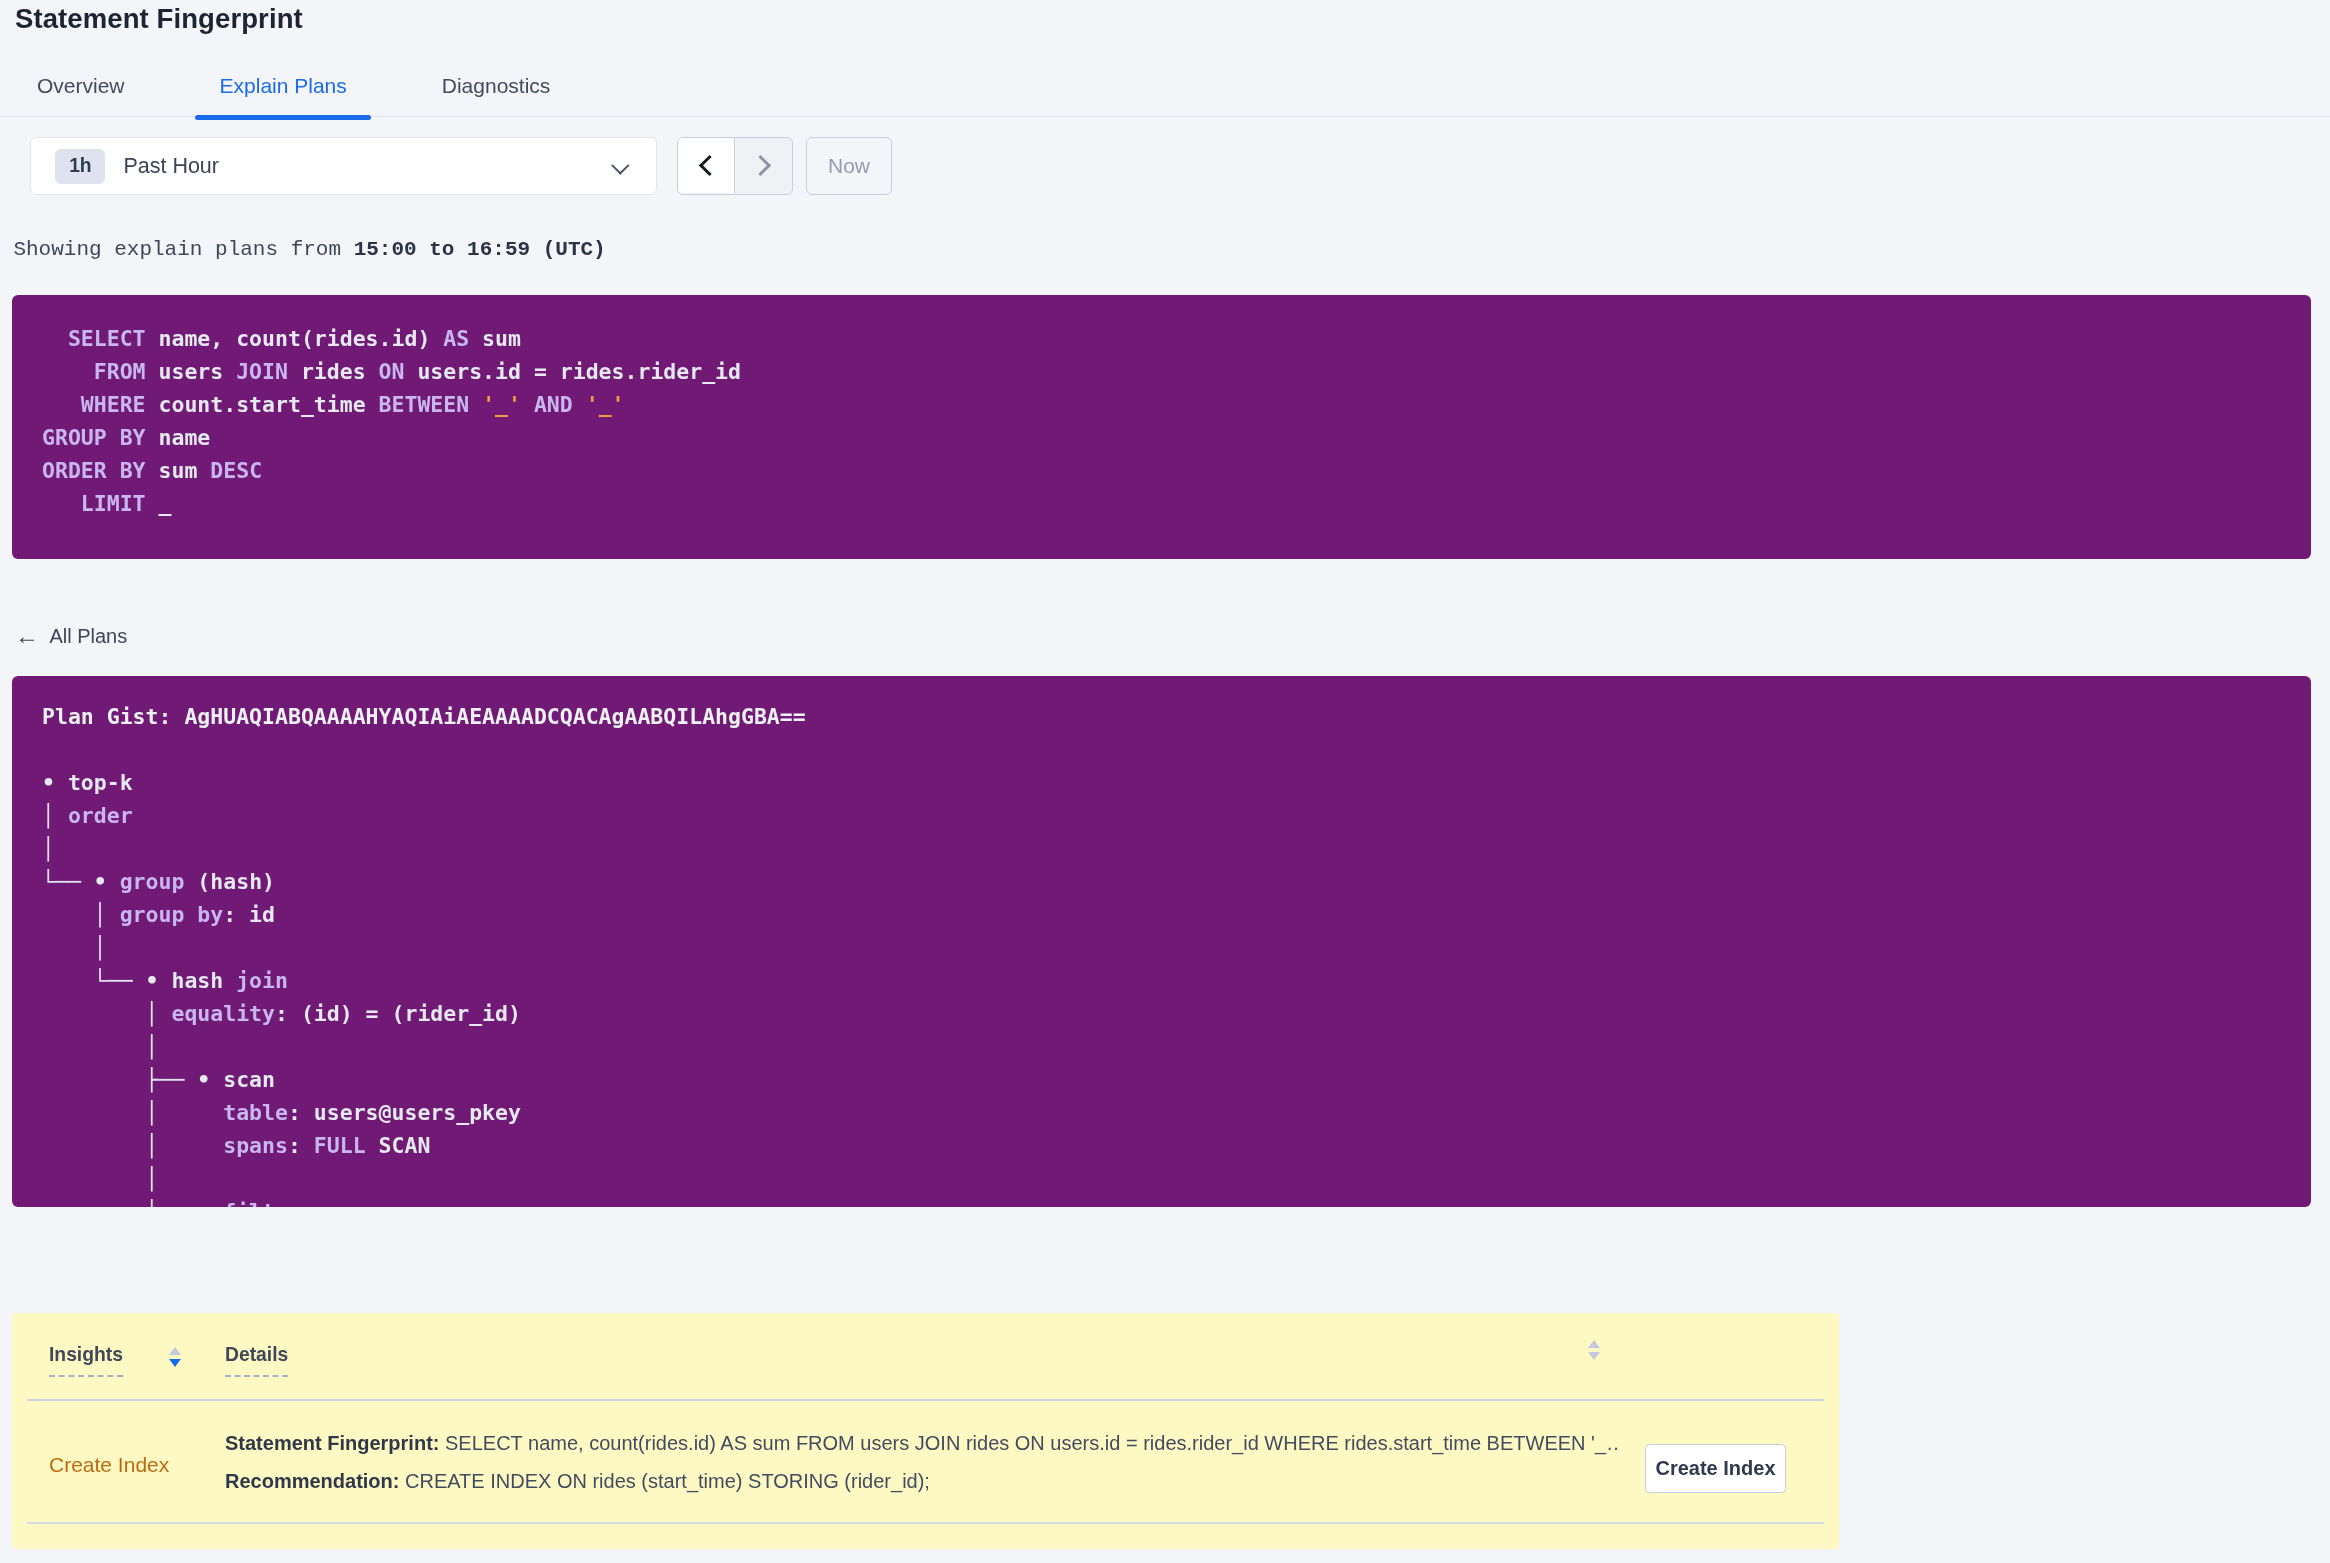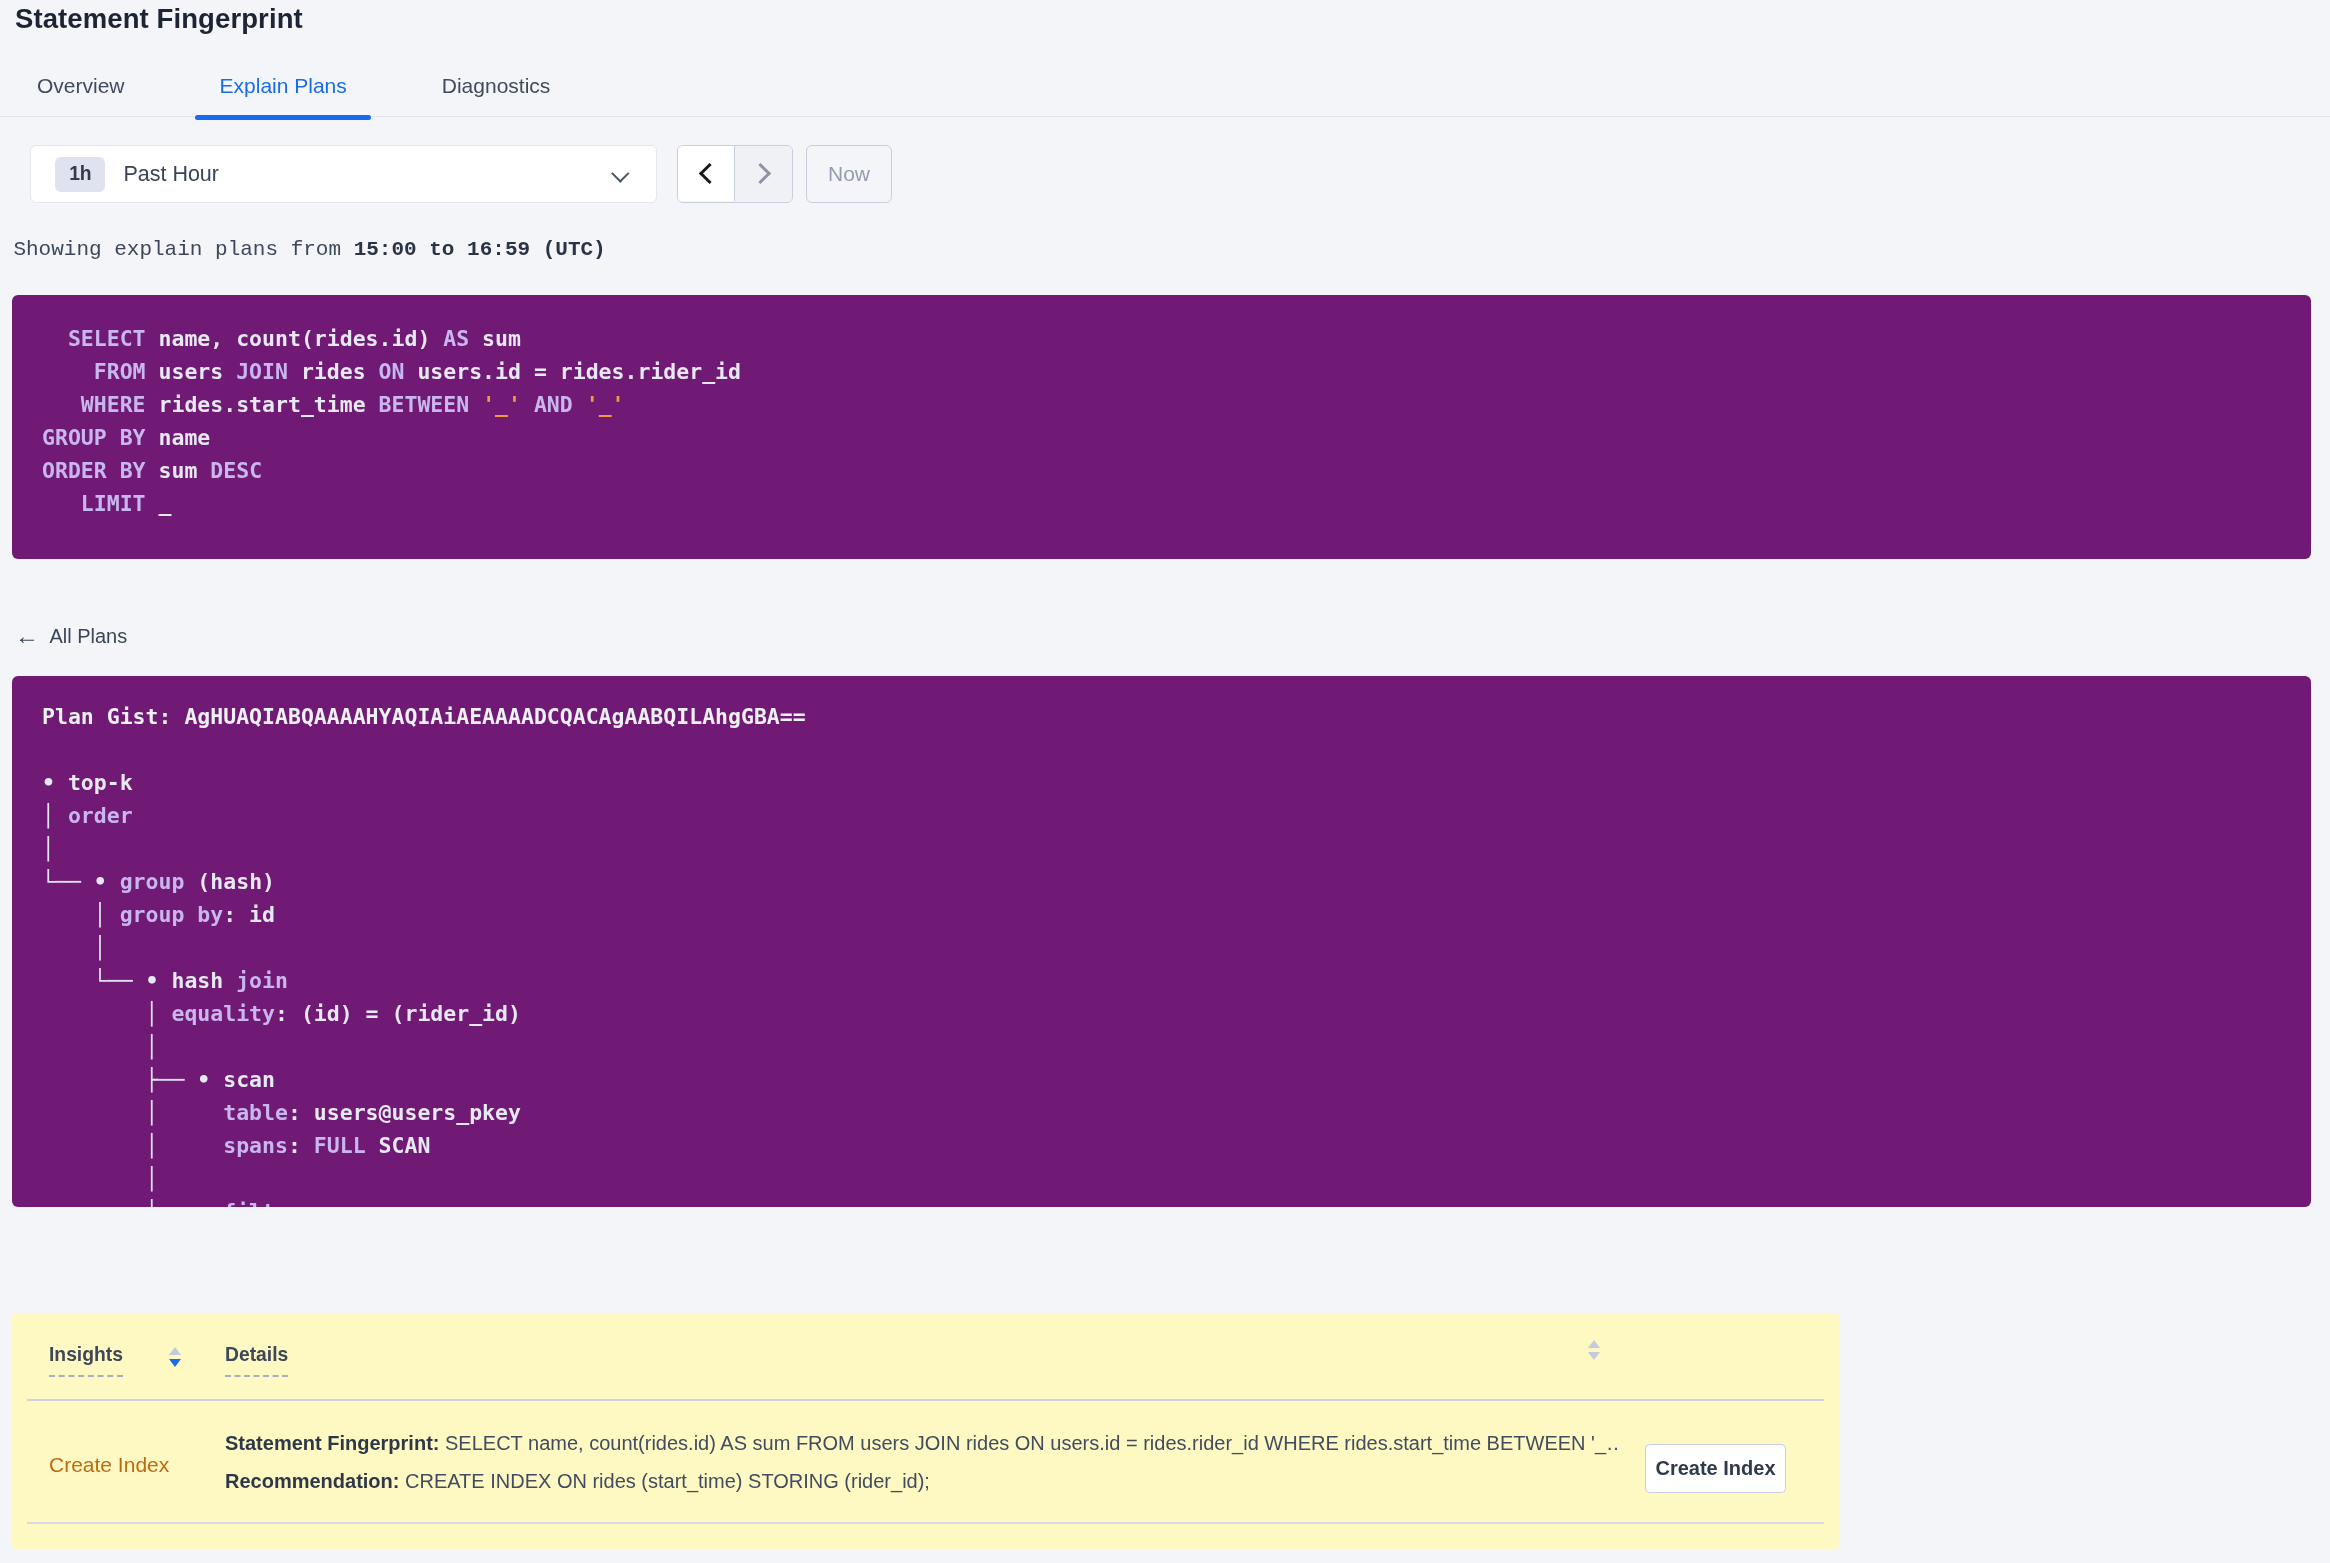--- a/index.html
+++ b/index.html
@@ -20,21 +20,21 @@
   .tab {
     position:relative; font-size:21px; color:#414b5e; padding-top:6px; cursor:pointer;
     white-space:nowrap;
   }
   .tab.active { color:#1a6beb; }
   .tab.active::after {
     content:""; position:absolute; left:-24.5px; right:-24.5px; bottom:-3.7px;
     height:5.2px; border-radius:3px; background:#1a6beb;
   }
   
-  .controls { position:absolute; left:13.4px; top:145px; display:flex; align-items:flex-start;padding-left:17px; }
+  .controls { position:absolute; left:13.4px; top:137px; display:flex; align-items:flex-start;padding-left:17px; }
   .range-select {
     position:relative; width:627px; height:58px; background:#ffffff;
     border:1.5px solid #e3e6ee; border-radius:6px; display:flex; align-items:center;
     cursor:pointer;
   }
   .range-badge {
     margin-left:24px; width:50px; height:35px; background:#dfe3ef; border-radius:6px;
     display:flex; align-items:center; justify-content:center;
     font-size:19.3px; font-weight:700; color:#323c4f;
   }
@@ -139,21 +139,21 @@
       </div>
     </div>
     <button class="now-btn">Now</button>
   </div>
 
   <div class="summary"><span>Showing explain plans from </span><b>15:00 to 16:59 (UTC)</b></div>
 
   <div class="codeblock sql-block">
       <div class="code-line"><span class="tk-kw">  SELECT</span><span class="tk-id"> name, count(rides.id) </span><span class="tk-kw">AS</span><span class="tk-id"> sum</span></div>
       <div class="code-line"><span class="tk-kw">    FROM</span><span class="tk-id"> users </span><span class="tk-kw">JOIN</span><span class="tk-id"> rides </span><span class="tk-kw">ON</span><span class="tk-id"> users.id = rides.rider_id</span></div>
-      <div class="code-line"><span class="tk-kw">   WHERE</span><span class="tk-id"> rides.start_time </span><span class="tk-kw">BETWEEN</span><span class="tk-id"> </span><span class="tk-lit">'_'</span><span class="tk-id"> </span><span class="tk-kw">AND</span><span class="tk-id"> </span><span class="tk-lit">'_'</span></div>
+      <div class="code-line"><span class="tk-kw">   WHERE</span><span class="tk-id"> count.start_time </span><span class="tk-kw">BETWEEN</span><span class="tk-id"> </span><span class="tk-lit">'_'</span><span class="tk-id"> </span><span class="tk-kw">AND</span><span class="tk-id"> </span><span class="tk-lit">'_'</span></div>
       <div class="code-line"><span class="tk-kw">GROUP BY</span><span class="tk-id"> name</span></div>
       <div class="code-line"><span class="tk-kw">ORDER BY</span><span class="tk-id"> sum </span><span class="tk-kw">DESC</span></div>
       <div class="code-line"><span class="tk-kw">   LIMIT</span><span class="tk-id"> _</span></div>
     </div>
 
   <div class="allplans">
     <span class="arrow">←</span>
     <span class="lbl">All Plans</span>
   </div>
 

